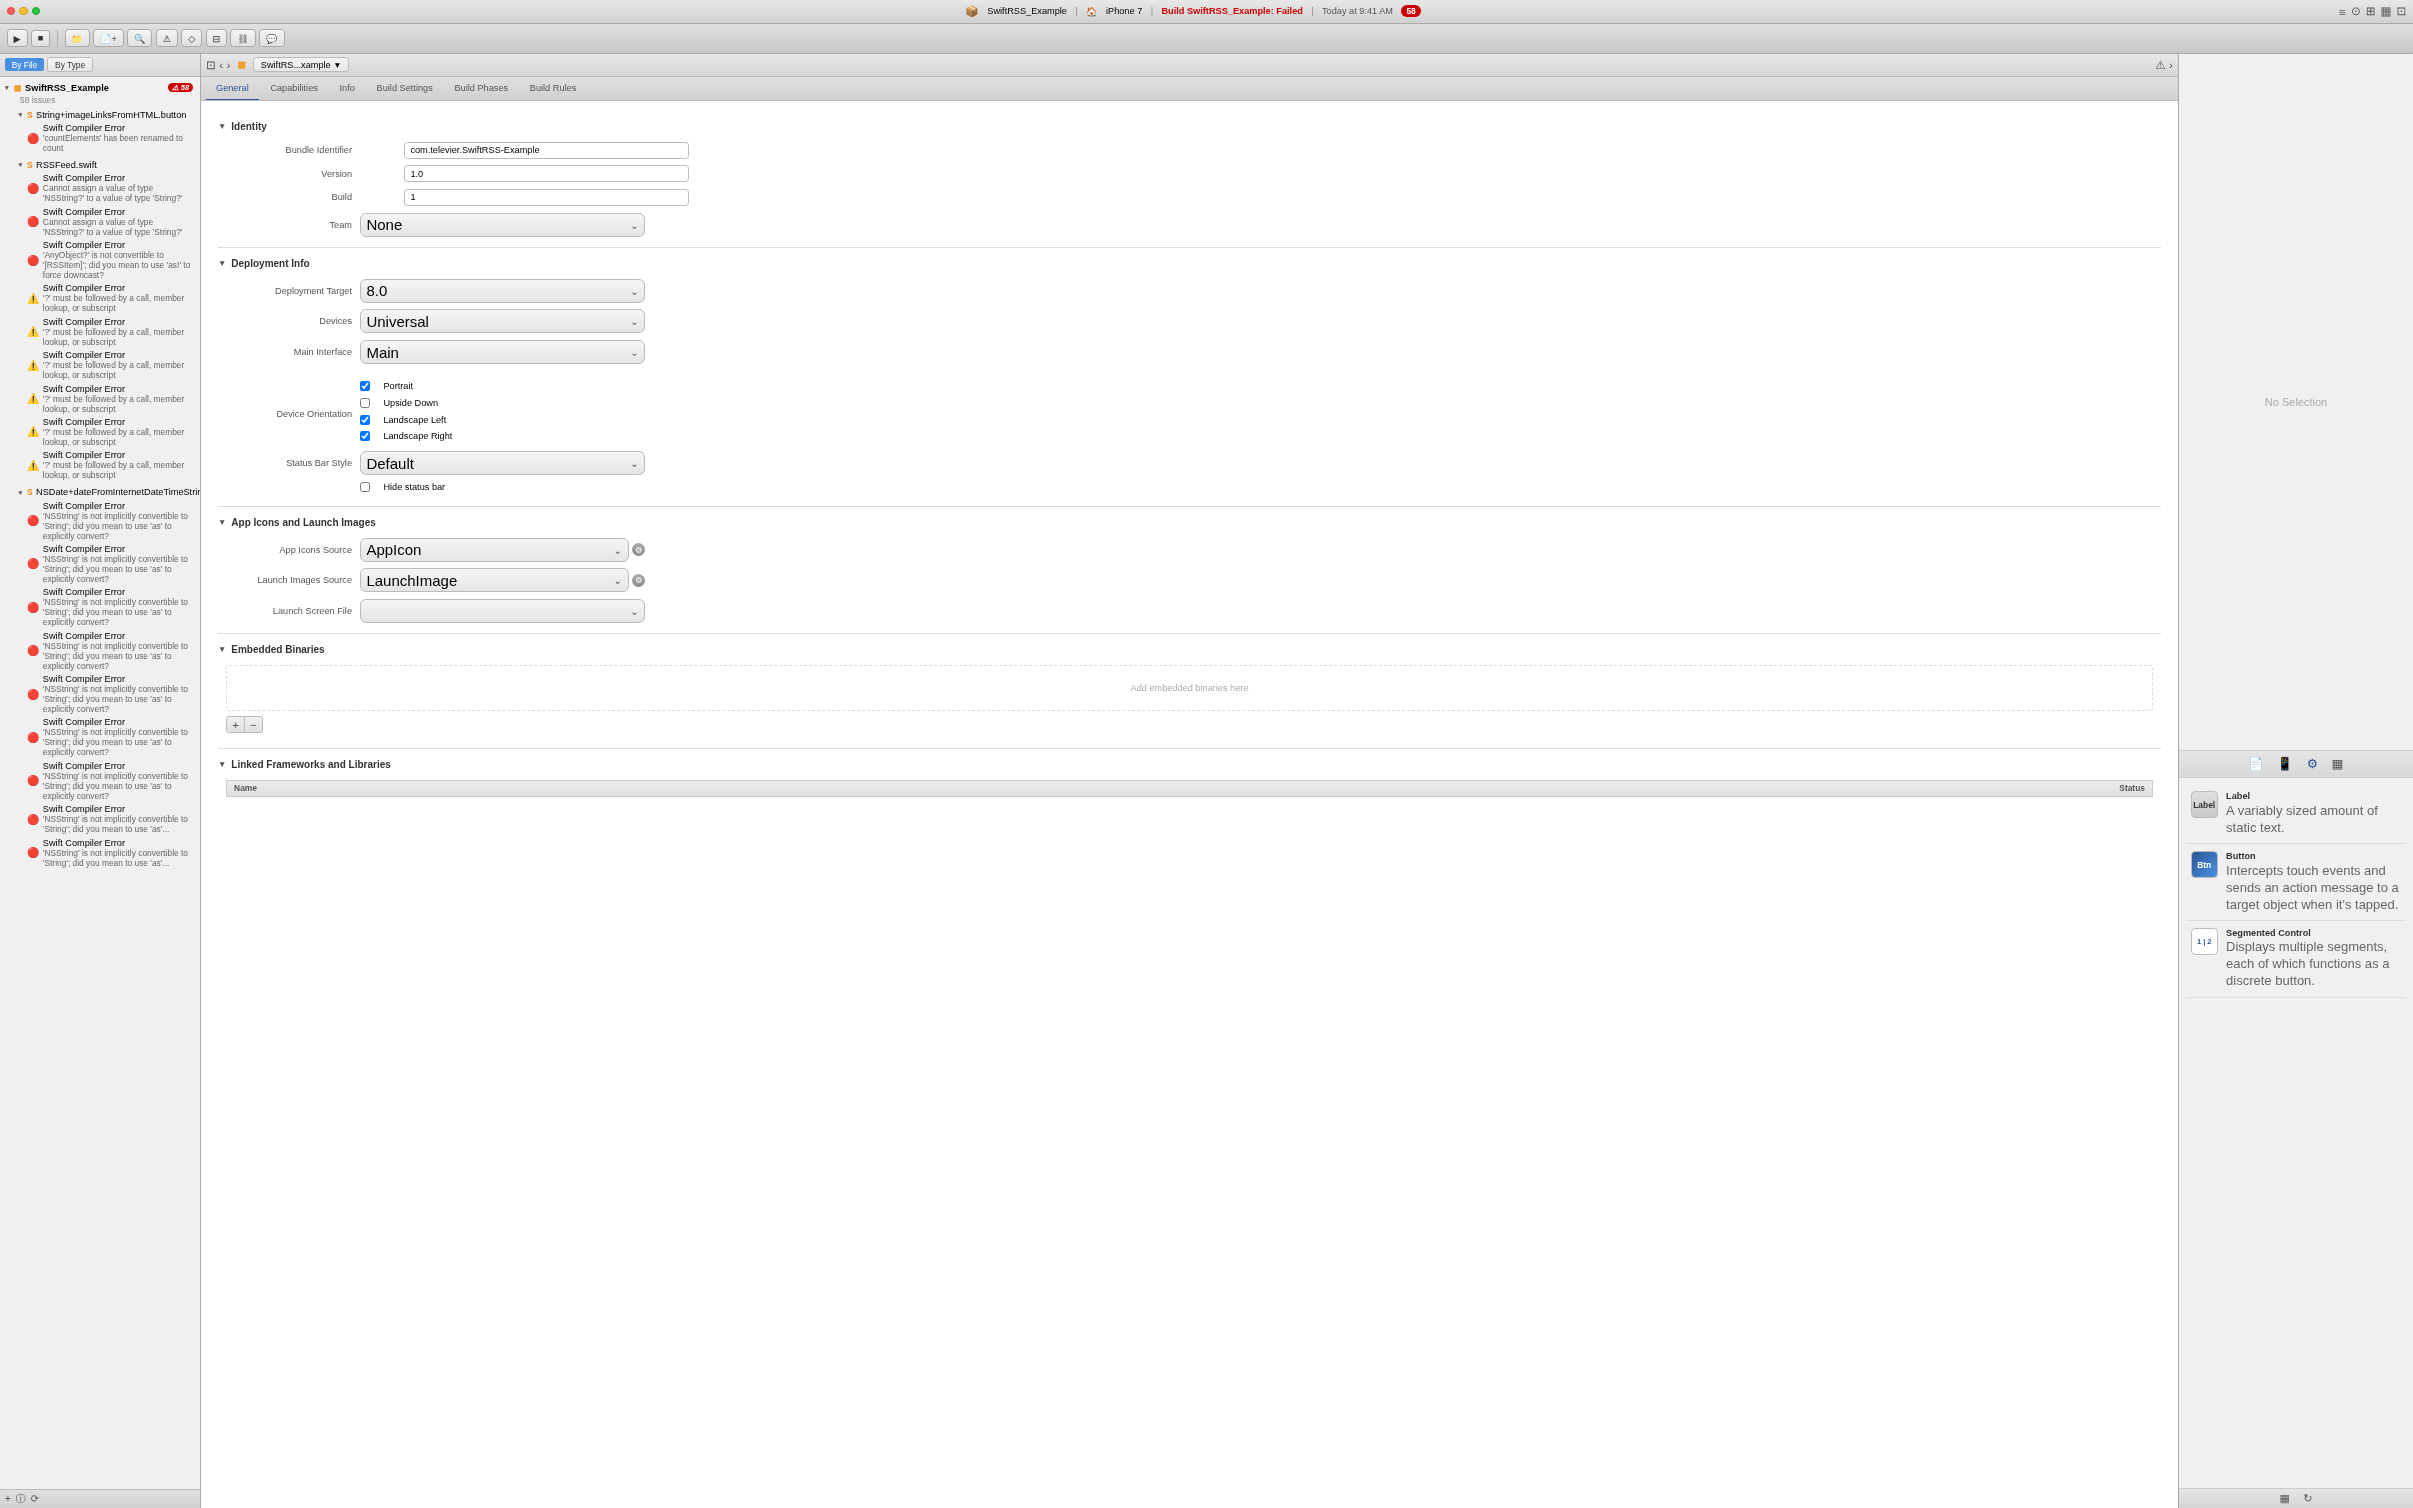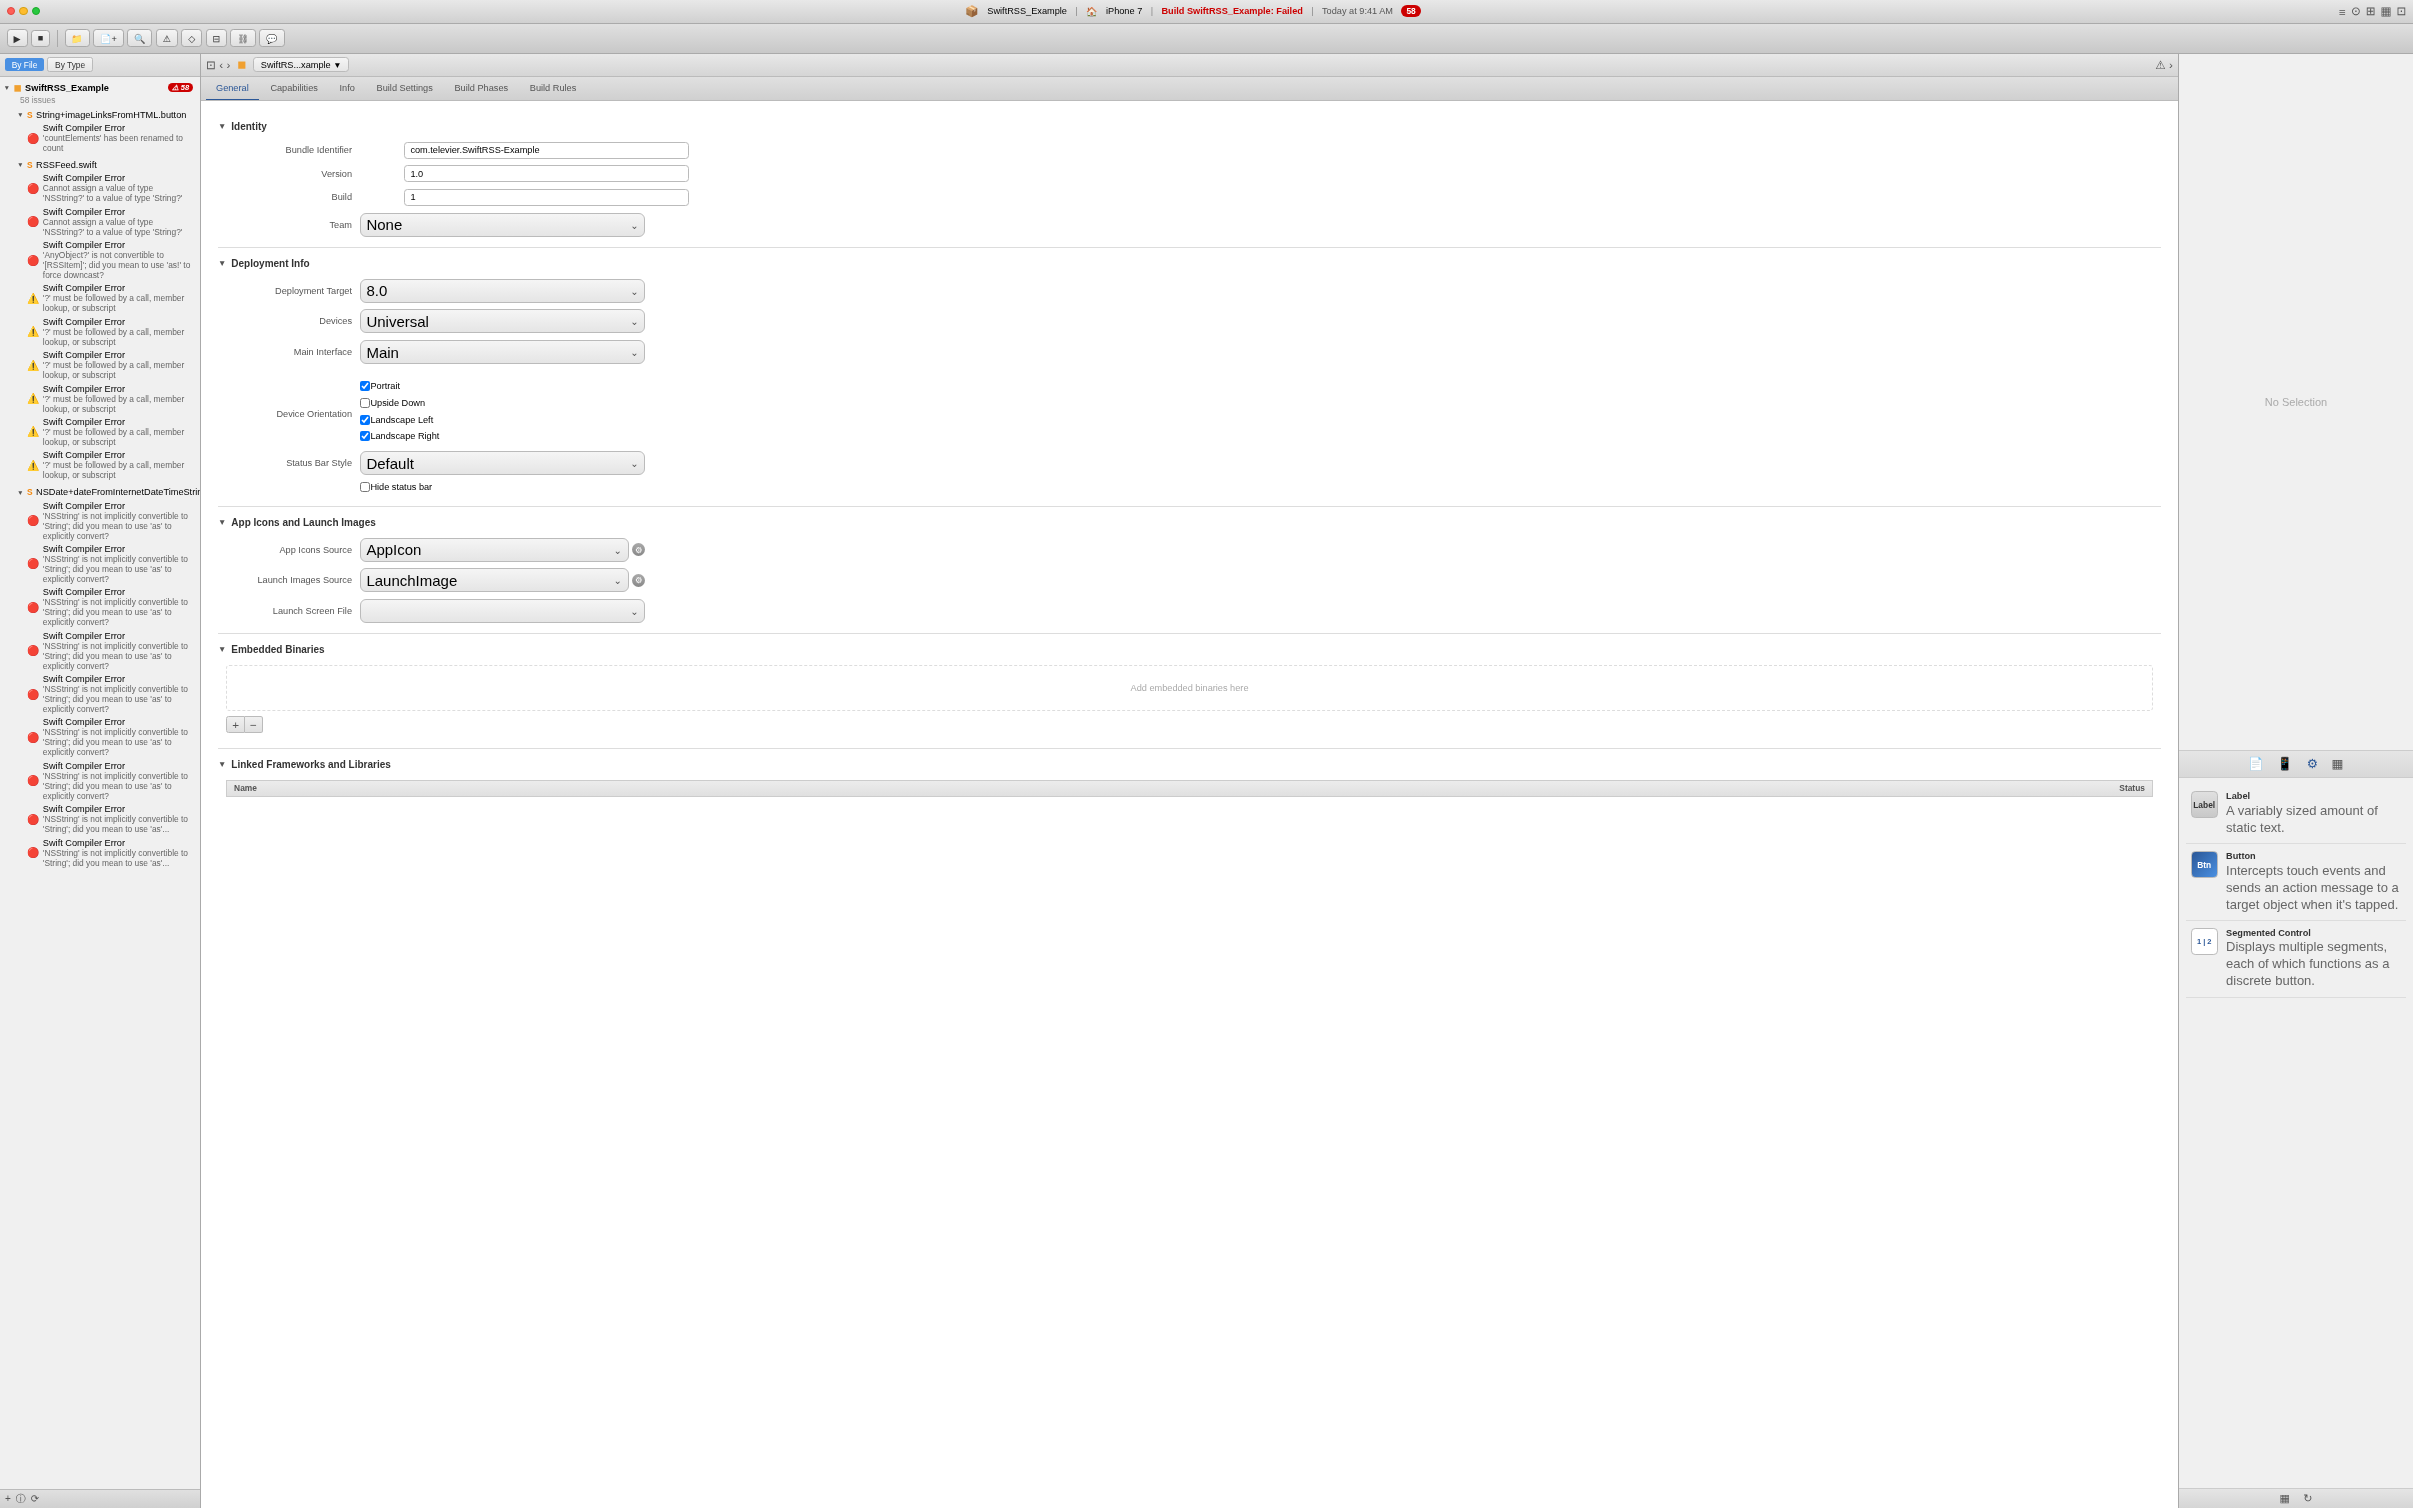--- a/index.html
+++ b/index.html
@@ -257,21 +257,21 @@
       right: 6.7px;
       top: 50%;
       transform: translateY(-50%);
       font-size: 10px;
       color: #555;
       pointer-events: none;
     }
     .checkbox-row {
       display: flex;
       align-items: center;
-      gap: 0;
+      gap: 13px;
       margin-bottom: 3.4px;
     }
     .checkbox-row input[type=checkbox] { width: 10px; height: 10px; }
     .orientation-group {
       display: flex;
       flex-direction: column;
       gap: 3.4px;
     }
     .section-divider {
       border: none;

